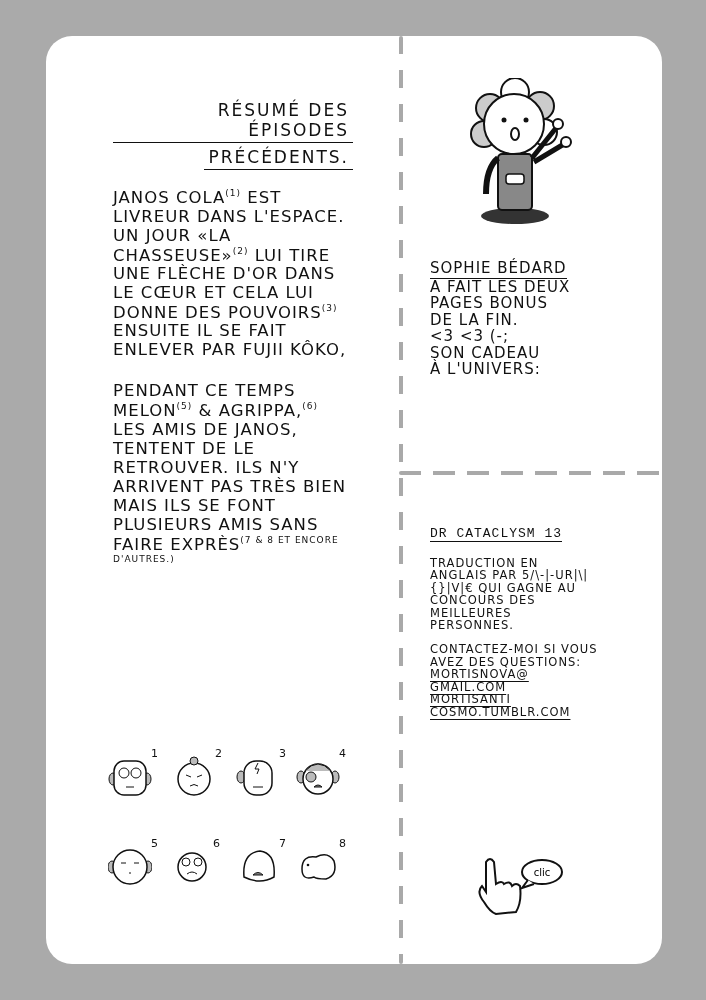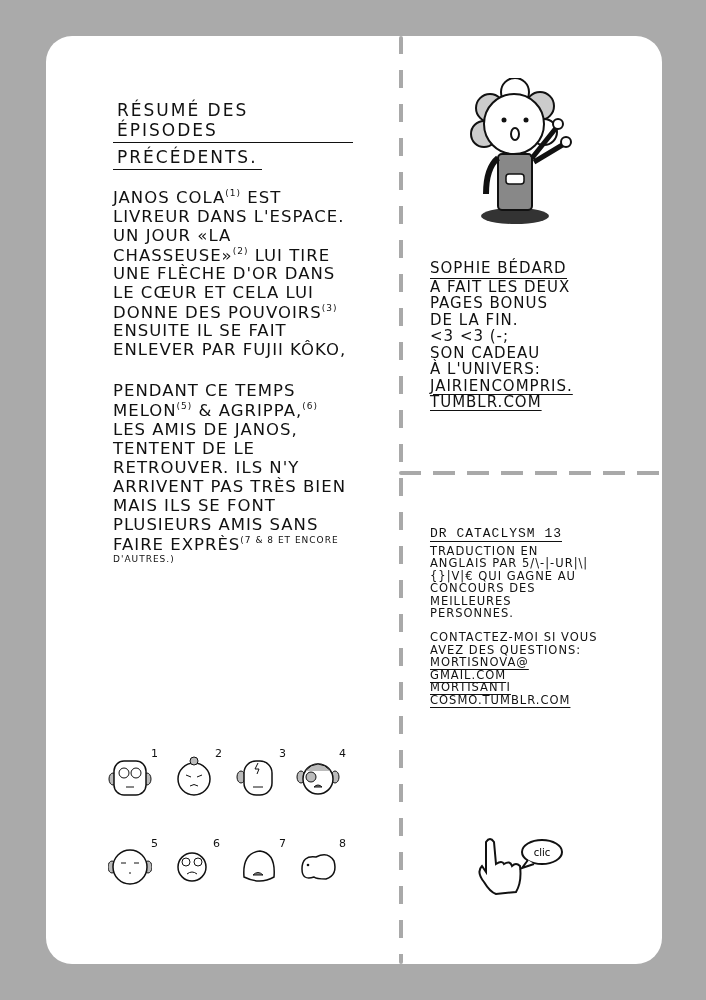--- a/index.html
+++ b/index.html
@@ -16,40 +16,40 @@
     background: repeating-linear-gradient(to bottom, #a9a9a9 0 18px, transparent 18px 34px);
     border-radius: 2px;
   }
   .hdash {
     position: absolute; left: 399px; top: 471px; width: 264px; height: 4px;
     background: repeating-linear-gradient(to right, #a9a9a9 0 22px, transparent 22px 34px);
     border-radius: 2px;
   }
   .hand { text-transform: uppercase; letter-spacing: 1px; line-height: 1.18; }
   .col-left { position: absolute; left: 113px; top: 100px; width: 240px; }
-  .title { font-size: 17px; letter-spacing: 2px; text-align: left; }
+  .title { font-size: 17px; letter-spacing: 2px; text-align: right; }
   .title span { display: inline-block; border-bottom: 1.5px solid #111; padding: 0 4px 2px; }
   .title .l2 { margin-top: 4px; }
   .story { font-size: 16.5px; margin-top: 18px; line-height: 1.15; }
   .story p { margin: 0 0 22px 0; }
   sup { font-size: 9px; }
   .faces { position: absolute; left: 100px; top: 745px; width: 260px; height: 160px; }
   .face { position: absolute; width: 44px; height: 44px; }
   .face svg { width: 100%; height: 100%; }
   .face .num { position: absolute; right: -6px; top: -8px; font-size: 11px; }
 
   .col-right { position: absolute; left: 430px; }
   .flower { position: absolute; left: 460px; top: 78px; width: 120px; height: 150px; }
   .sophie { top: 260px; width: 180px; font-size: 15px; line-height: 1.1; }
   .sophie .name { border-bottom: 1.5px solid #111; display: inline-block; padding-bottom: 1px; }
   .link { text-decoration: underline; text-underline-offset: 3px; }
   .credits { top: 527px; width: 170px; font-size: 11.5px; line-height: 1.08; }
   .credits .hdr { font-size: 13px; border-bottom: 1.5px solid #111; display: inline-block; margin-bottom: 3px; font-family: Liberation Mono, monospace; }
-  .credits p { margin: 0 0 12px 0; }
-  .click { position: absolute; left: 470px; top: 834px; width: 100px; height: 70px; }
+  .credits p { margin: 12px 0 12px 0; }
+  .click { position: absolute; left: 470px; top: 854px; width: 100px; height: 70px; }
 </style>
 </head>
 <body>
 
 <div class="page"></div>
 <div class="vdash"></div>
 <div class="hdash"></div>
 
 <div class="col-left hand">
   <div class="title">
@@ -166,24 +166,20 @@
 </div>
 
 <div class="col-right sophie hand">
   <span class="name">Sophie Bédard</span><br>
   <span>a fait les deux</span><br>
   <span>pages bonus</span><br>
   <span>de la fin.</span><br>
   <span>&lt;3 &lt;3 (-;</span><br>
   <span>son cadeau</span><br>
   <span>à l'univers:</span><br>
-  <span class="link">
-    <span>jairiencompris.</span><br>
-    <span>tumblr.com</span>
-  </span>
 </div>
 
 <div class="col-right credits hand">
   <span class="hdr">Dr Cataclysm 13</span>
   <p>
     <span>Traduction en anglais par 5/\-|-UR|\|{}|V|€ qui gagne au concours des meilleures personnes.</span><br>
   </p>
   <p>
     <span>Contactez-moi si vous avez des questions:</span><br>
     <span class="link"><span>mortisnova@</span><br><span>gmail.com</span></span><br>

